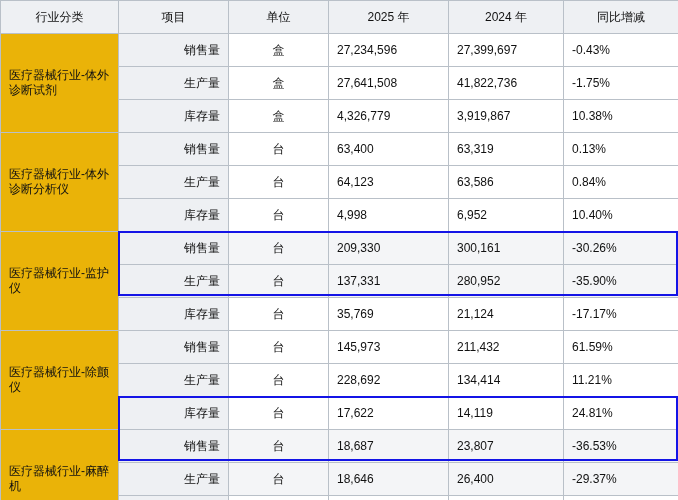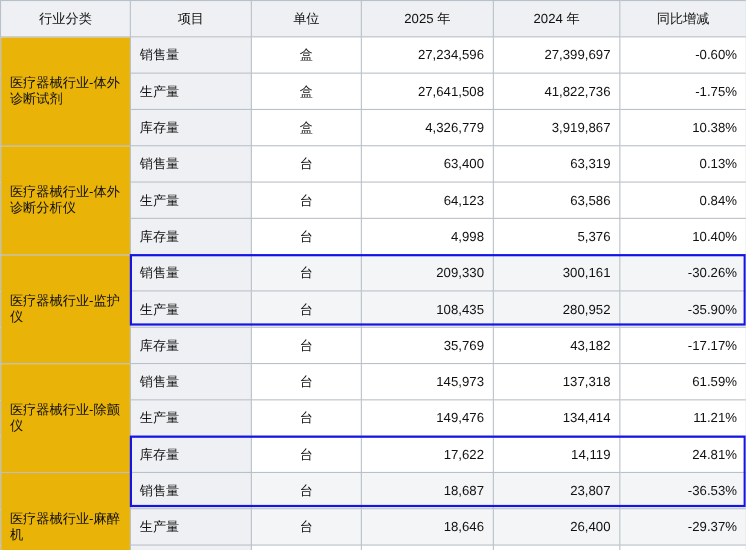--- a/index.html
+++ b/index.html
@@ -51,28 +51,27 @@
   td.cat {
     background: #eab308;
     text-align: left;
     vertical-align: middle;
     font-size: 12px;
     padding-left: 6px;
     padding-right: 4px;
   }
   td.item {
     background: #eef0f3;
-    text-align: left;
+    text-align: right;
   }
   td.unit {
     text-align: center;
     background: #ffffff;
   }
   td.num {
-    text-align: right;
     background: #ffffff;
     padding-right: 12px;
   }
   tr.shaded td.unit,
   tr.shaded td.num {
     background: #f4f5f7;
   }
   
   .hl {
     position: absolute;
@@ -105,21 +104,21 @@
       </tr>
     </thead>
     <tbody>
 
       <tr>
         <td class="cat" rowspan="3">医疗器械行业-体外诊断试剂</td>
         <td class="item">销售量</td>
         <td class="unit">盒</td>
         <td class="num">27,234,596</td>
         <td class="num">27,399,697</td>
-        <td class="num">-0.60%</td>
+        <td class="num">-0.43%</td>
       </tr>
       <tr>
         <td class="item">生产量</td>
         <td class="unit">盒</td>
         <td class="num">27,641,508</td>
         <td class="num">41,822,736</td>
         <td class="num">-1.75%</td>
       </tr>
       <tr>
         <td class="item">库存量</td>
@@ -141,59 +140,59 @@
         <td class="item">生产量</td>
         <td class="unit">台</td>
         <td class="num">64,123</td>
         <td class="num">63,586</td>
         <td class="num">0.84%</td>
       </tr>
       <tr>
         <td class="item">库存量</td>
         <td class="unit">台</td>
         <td class="num">4,998</td>
-        <td class="num">5,376</td>
+        <td class="num">6,952</td>
         <td class="num">10.40%</td>
       </tr>
 
       <tr class="shaded">
         <td class="cat" rowspan="3">医疗器械行业-监护仪</td>
         <td class="item">销售量</td>
         <td class="unit">台</td>
         <td class="num">209,330</td>
         <td class="num">300,161</td>
         <td class="num">-30.26%</td>
       </tr>
       <tr class="shaded">
         <td class="item">生产量</td>
         <td class="unit">台</td>
-        <td class="num">108,435</td>
+        <td class="num">137,331</td>
         <td class="num">280,952</td>
         <td class="num">-35.90%</td>
       </tr>
       <tr>
         <td class="item">库存量</td>
         <td class="unit">台</td>
         <td class="num">35,769</td>
-        <td class="num">43,182</td>
+        <td class="num">21,124</td>
         <td class="num">-17.17%</td>
       </tr>
 
       <tr>
         <td class="cat" rowspan="3">医疗器械行业-除颤仪</td>
         <td class="item">销售量</td>
         <td class="unit">台</td>
         <td class="num">145,973</td>
-        <td class="num">137,318</td>
+        <td class="num">211,432</td>
         <td class="num">61.59%</td>
       </tr>
       <tr>
         <td class="item">生产量</td>
         <td class="unit">台</td>
-        <td class="num">149,476</td>
+        <td class="num">228,692</td>
         <td class="num">134,414</td>
         <td class="num">11.21%</td>
       </tr>
       <tr>
         <td class="item">库存量</td>
         <td class="unit">台</td>
         <td class="num">17,622</td>
         <td class="num">14,119</td>
         <td class="num">24.81%</td>
       </tr>

